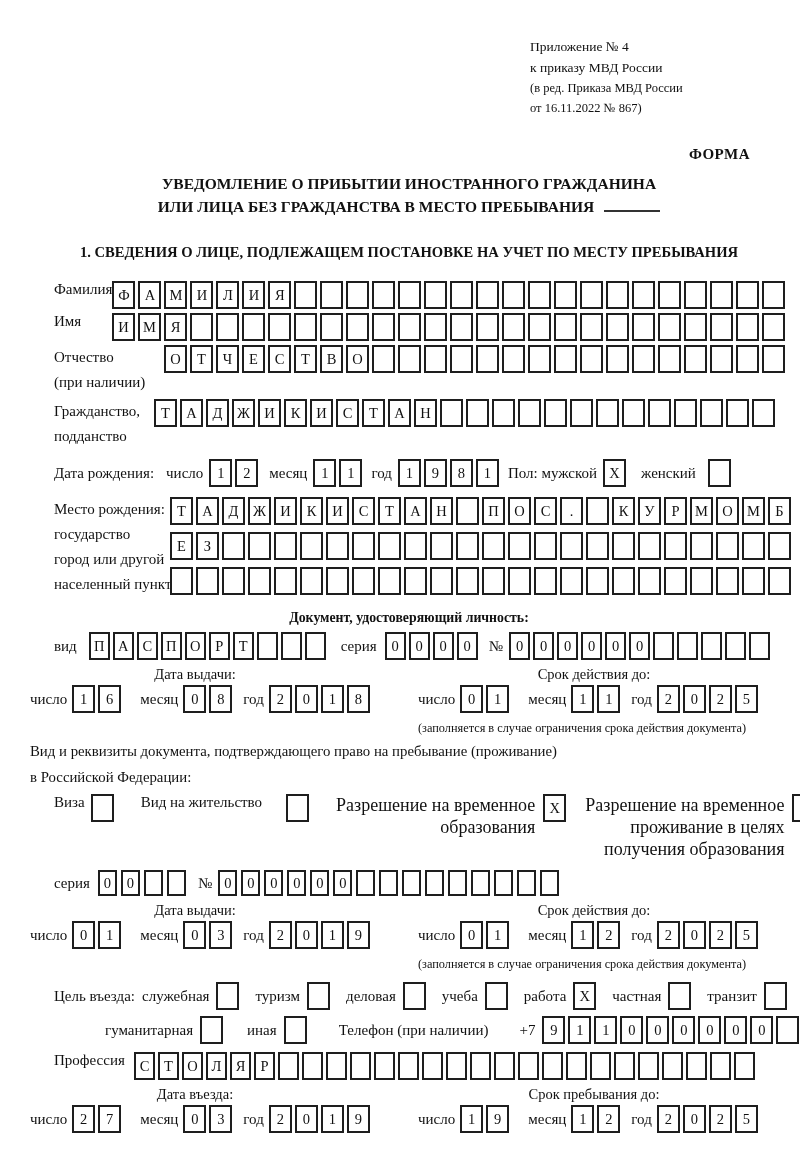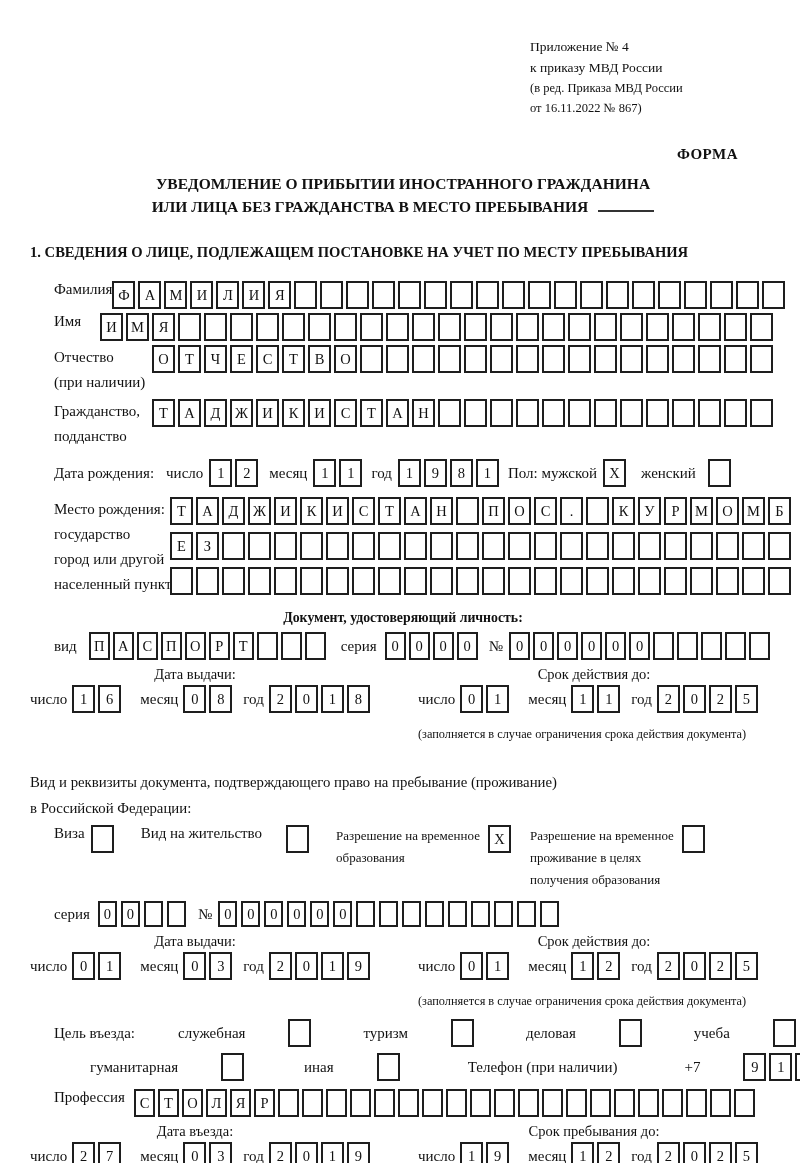--- a/index.html
+++ b/index.html
@@ -1,52 +1,52 @@
 <!DOCTYPE html>
 <html><head>
 <meta charset="utf-8">
 <style>
   html,body{margin:0;padding:0;background:#fff;}
   .page{
     position:relative;width:800px;height:1163px;box-sizing:border-box;
-    padding:36px 24px 20px 30px;overflow:hidden;color:#111;
+    padding:36px 12px 20px 30px;overflow:hidden;color:#111;
     font-family:"Liberation Serif","DejaVu Serif",serif;font-size:15px;
     background:#fff;
   }
   .appendix{margin-left:500px;line-height:21px;font-size:13.5px;}
   .appendix .ed{font-size:12.5px;line-height:20px;}
   .appendix .ed:first-of-type{margin-top:4px;}
   .forma{ text-align:right;padding-right:38px;font-weight:bold;font-size:15px;margin-top:28px;letter-spacing:.5px;}
   .title{margin-top:9px;text-align:center;font-weight:bold;font-size:15.5px;line-height:23px;}
   .uline{display:inline-block;width:56px;border-bottom:2px solid #333;margin-left:10px;vertical-align:baseline;height:14px;}
-  .sec-head{margin-top:26px;margin-bottom:20px;font-weight:bold;font-size:14.6px;}
+  .sec-head{margin-top:26px;margin-bottom:20px;text-align:center;font-weight:bold;font-size:14.6px;}
   .frow{display:flex;align-items:flex-start;margin-bottom:4px;white-space:nowrap;margin-left:24px;}
   .lbl{display:inline-block;}
   .lblcol{line-height:25px;}
   .cells{display:inline-flex;}
   .cell{
     display:inline-block;box-sizing:content-box;width:19px;height:24px;border:2px solid #1e1e1e;
     margin-right:3px;text-align:center;line-height:24px;font-size:14.5px;background:#fff;
   }
   .c18 .cell{width:17px;}
   .sm .cell{width:15px;height:22px;line-height:22px;margin-right:4px;}
   .w68{width:68px;} .w78{width:80px;} .w100{width:100px;} .w116{width:116px;} .w122{width:122px;}
   .gap6{margin-left:6px;} .gap8{margin-left:8px;} .gap12{margin-left:12px;} .gap16{margin-left:16px;} .gap24{margin-left:24px;}
   .doc-head{text-align:center;font-weight:bold;font-size:13.8px;margin:8px 0 6px 0;}
   .dates{display:flex;margin:6px 0 2px 0;}
   .dcol-l{width:330px;}
   .dcol-r{margin-left:58px;width:352px;}
   .dhead{text-align:center;font-size:14.5px;margin-bottom:2px;}
   .dline{display:flex;align-items:center;white-space:nowrap;}
   .dline .lab{margin-right:5px;}
-  .dnote{font-size:12.3px;margin-top:14px;white-space:nowrap;}
-  .intro{margin-top:27px;line-height:26px;font-size:14.8px;}
+  .dnote{font-size:12.3px;margin-top:8px;white-space:nowrap;}
+  .intro{margin-top:2px;line-height:26px;font-size:14.8px;}
   .permits{margin-top:4px;margin-bottom:10px;}
-  .opt2{display:inline-block;text-align:left;line-height:22px;font-size:13px;}
-  .purpose{margin-top:10px;align-items:center;gap:36px;}
+  .opt2{display:inline-block;text-align:right;line-height:22px;font-size:18px;}
+  .purpose{margin-top:10px;align-items:center;}
   .purpose .lab{margin-right:7px;}
   .purpose .cells{margin-right:13px;}
   .bp-rows .cells{margin-bottom:7px;display:inline-flex;}
   .stack{display:flex;flex-direction:column;}
 </style>
 </head>
 <body>
 
 <div class="page">
 
@@ -533,21 +533,21 @@
     <span class="lab">частная</span>
     <span class="cells">
         <span class="cell"></span>
       </span>
     <span class="lab">транзит</span>
     <span class="cells">
         <span class="cell"></span>
       </span>
   </div>
 
-  <div class="frow purpose" style="margin-top:6px;margin-left:60px;">
+  <div class="frow purpose" style="margin-top:6px;margin-left:75px;">
     <span class="lab">гуманитарная</span>
     <span class="cells">
         <span class="cell"></span>
       </span>
     <span class="lab gap8">иная</span>
     <span class="cells">
         <span class="cell"></span>
       </span>
     <span class="lab gap16">Телефон (при наличии)</span>
     <span class="lab gap24">+7</span>

